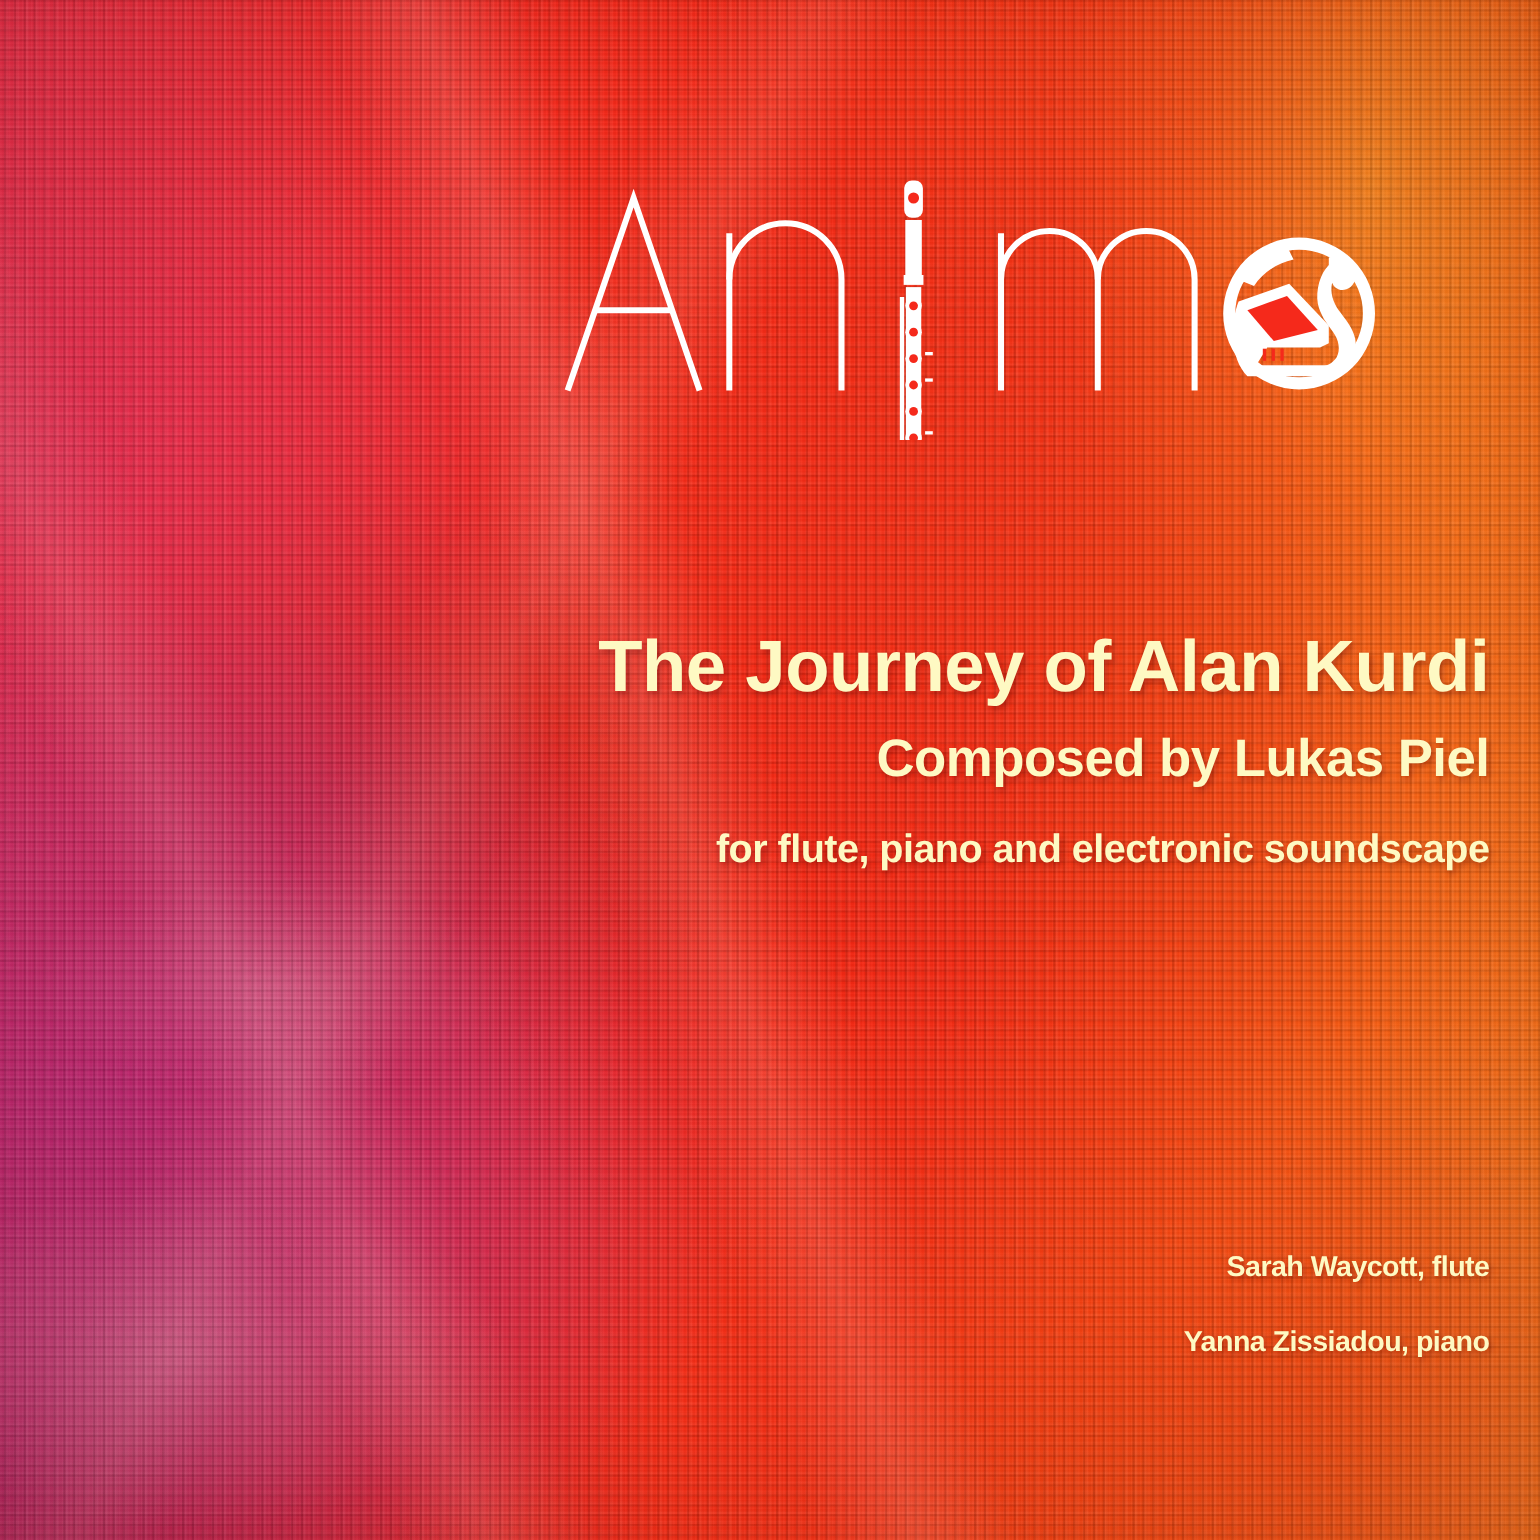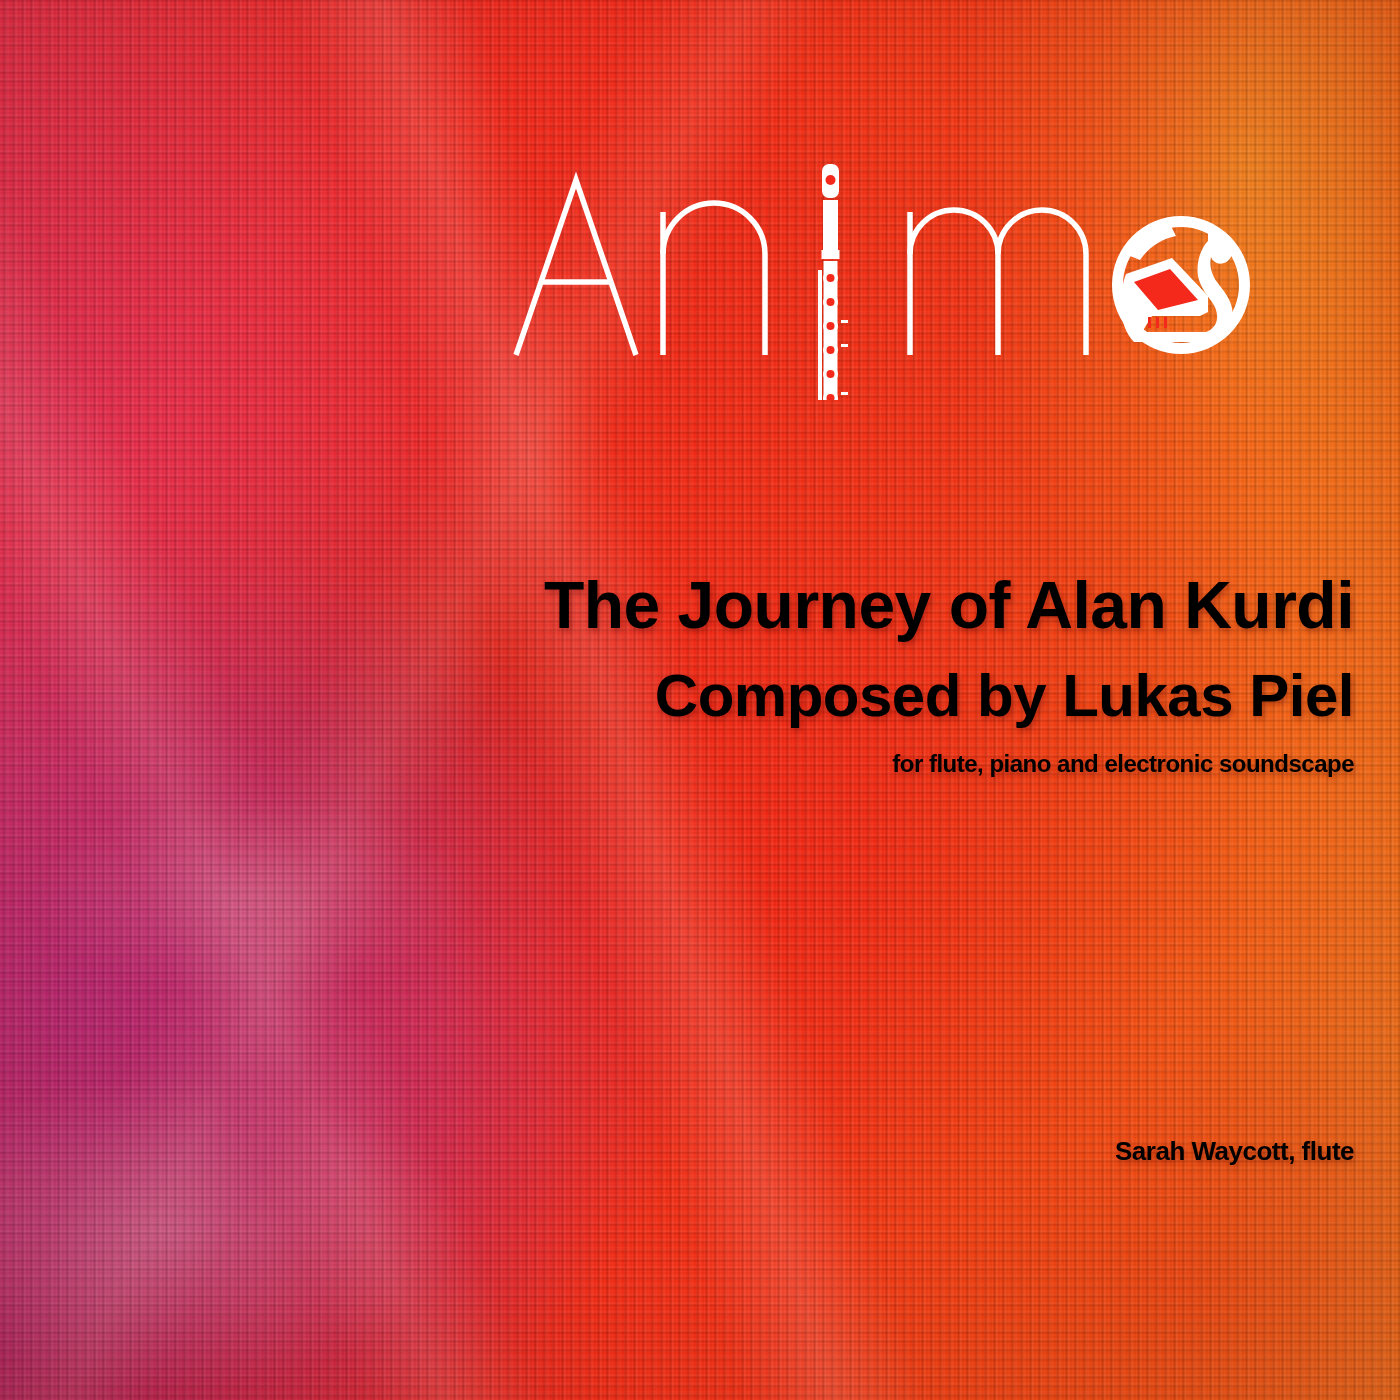--- a/index.html
+++ b/index.html
@@ -112,43 +112,43 @@
     width: 760px;
     height: 250px;
   }
   #logo-wrap svg { display: block; width: 100%; height: 100%; }
 
   
   .text-stack {
     position: absolute;
     right: 46px;
     text-align: right;
-    color: #000000;
+    color: #fef9c3;
     text-shadow: 2px 3px 6px rgba(90,0,0,0.35);
     letter-spacing: -0.5px;
   }
   #title-block { top: 572px; width: 1200px; }
   #work-title {
     font-size: 66px;
     font-weight: bold;
     line-height: 1.0;
     white-space: nowrap;
   }
   #composer {
-    font-size: 60px;
+    font-size: 48px;
     font-weight: bold;
     line-height: 1.0;
     margin-top: 28px;
     white-space: nowrap;
   }
   #instrumentation {
-    font-size: 24px;
-    font-weight: bold;
-    line-height: 1.0;
-    margin-top: 26px;
+    font-size: 36px;
+    font-weight: bold;
+    line-height: 1.0;
+    margin-top: 40px;
     white-space: nowrap;
   }
   #credits-block { top: 962px; width: 1200px; }
   .credit-line-1, .credit-line-2 {
     font-size: 48px;
     font-weight: bold;
     line-height: 1.0;
     white-space: nowrap;
   }
   .credit-line-2 { margin-top: 42px; }
@@ -300,15 +300,16 @@
 
   <div id="title-block" class="text-stack">
     <div id="work-title">The Journey of Alan Kurdi</div>
     <div id="composer">Composed by Lukas Piel</div>
     <div id="instrumentation">for flute, piano and electronic soundscape</div>
   </div>
 
 
   <div id="performers-block" class="text-stack">
     <div class="performer">Sarah Waycott, flute</div>
+    <div class="performer">Yanna Zissiadou, piano</div>
   </div>
 
 </div>
 
 </body></html>

